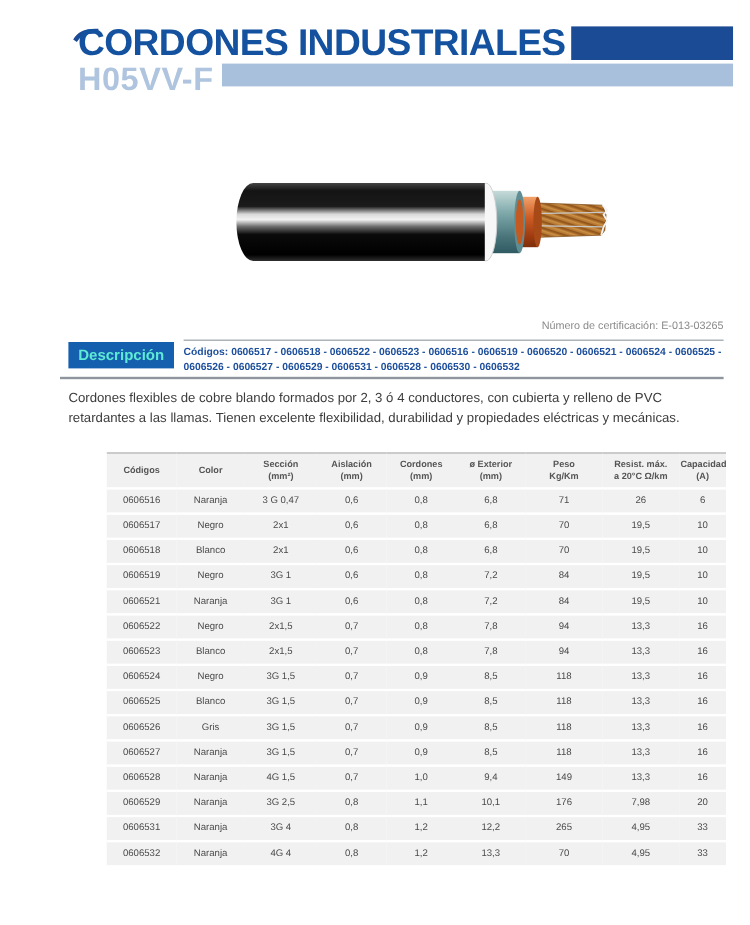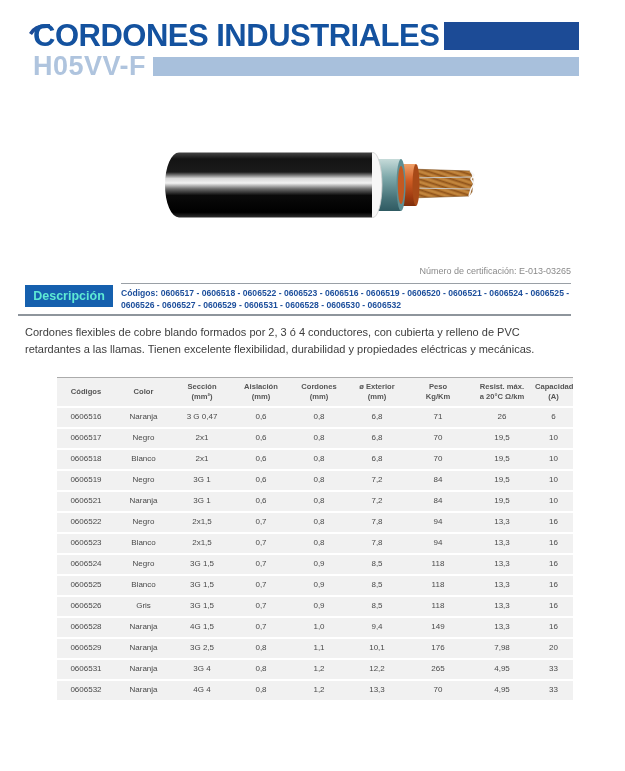--- a/index.html
+++ b/index.html
@@ -2,31 +2,32 @@
 <html><head>
 <meta charset="utf-8">
 <style>
   html,body{margin:0;padding:0;background:#fff;}
   .page{
     position:relative;
     width:579px;height:771px;
     background:#fff;
     font-family:"Liberation Sans", sans-serif;
     overflow:hidden;
+    margin-left:32px;
   }
   
   .logo-frag{position:absolute;left:28px;top:20px;}
   .hdr{position:absolute;left:33px;top:20px;right:0;}
   .title-row{display:flex;align-items:center;}
   .title{
     margin:0;font-size:31px;font-weight:bold;letter-spacing:-0.5px;
     color:#14529F;line-height:1;white-space:nowrap;
   }
   .bar-dark{flex:1;height:28px;background:#1C4B96;margin-left:5px;}
-  .subtitle-row{display:flex;align-items:center;margin-top:2px;}
+  .subtitle-row{display:flex;margin-top:2px;}
   .subtitle{
     margin:0;font-size:27px;font-weight:bold;letter-spacing:0.5px;
     color:#AFC4DE;line-height:1;white-space:nowrap;
   }
   .bar-light{flex:1;height:19px;background:#A8C0DC;margin-left:7px;}
   
   .cable{position:absolute;left:160px;top:152px;}
   
   .cert{
     position:absolute;top:266px;right:8px;
@@ -304,20 +305,31 @@
             <td>Gris</td>
             <td>3G 1,5</td>
             <td>0,7</td>
             <td>0,9</td>
             <td>8,5</td>
             <td>118</td>
             <td>13,3</td>
             <td>16</td>
           </tr>
           <tr>
+            <td>0606527</td>
+            <td>Naranja</td>
+            <td>3G 1,5</td>
+            <td>0,7</td>
+            <td>0,9</td>
+            <td>8,5</td>
+            <td>118</td>
+            <td>13,3</td>
+            <td>16</td>
+          </tr>
+          <tr>
             <td>0606528</td>
             <td>Naranja</td>
             <td>4G 1,5</td>
             <td>0,7</td>
             <td>1,0</td>
             <td>9,4</td>
             <td>149</td>
             <td>13,3</td>
             <td>16</td>
           </tr>

